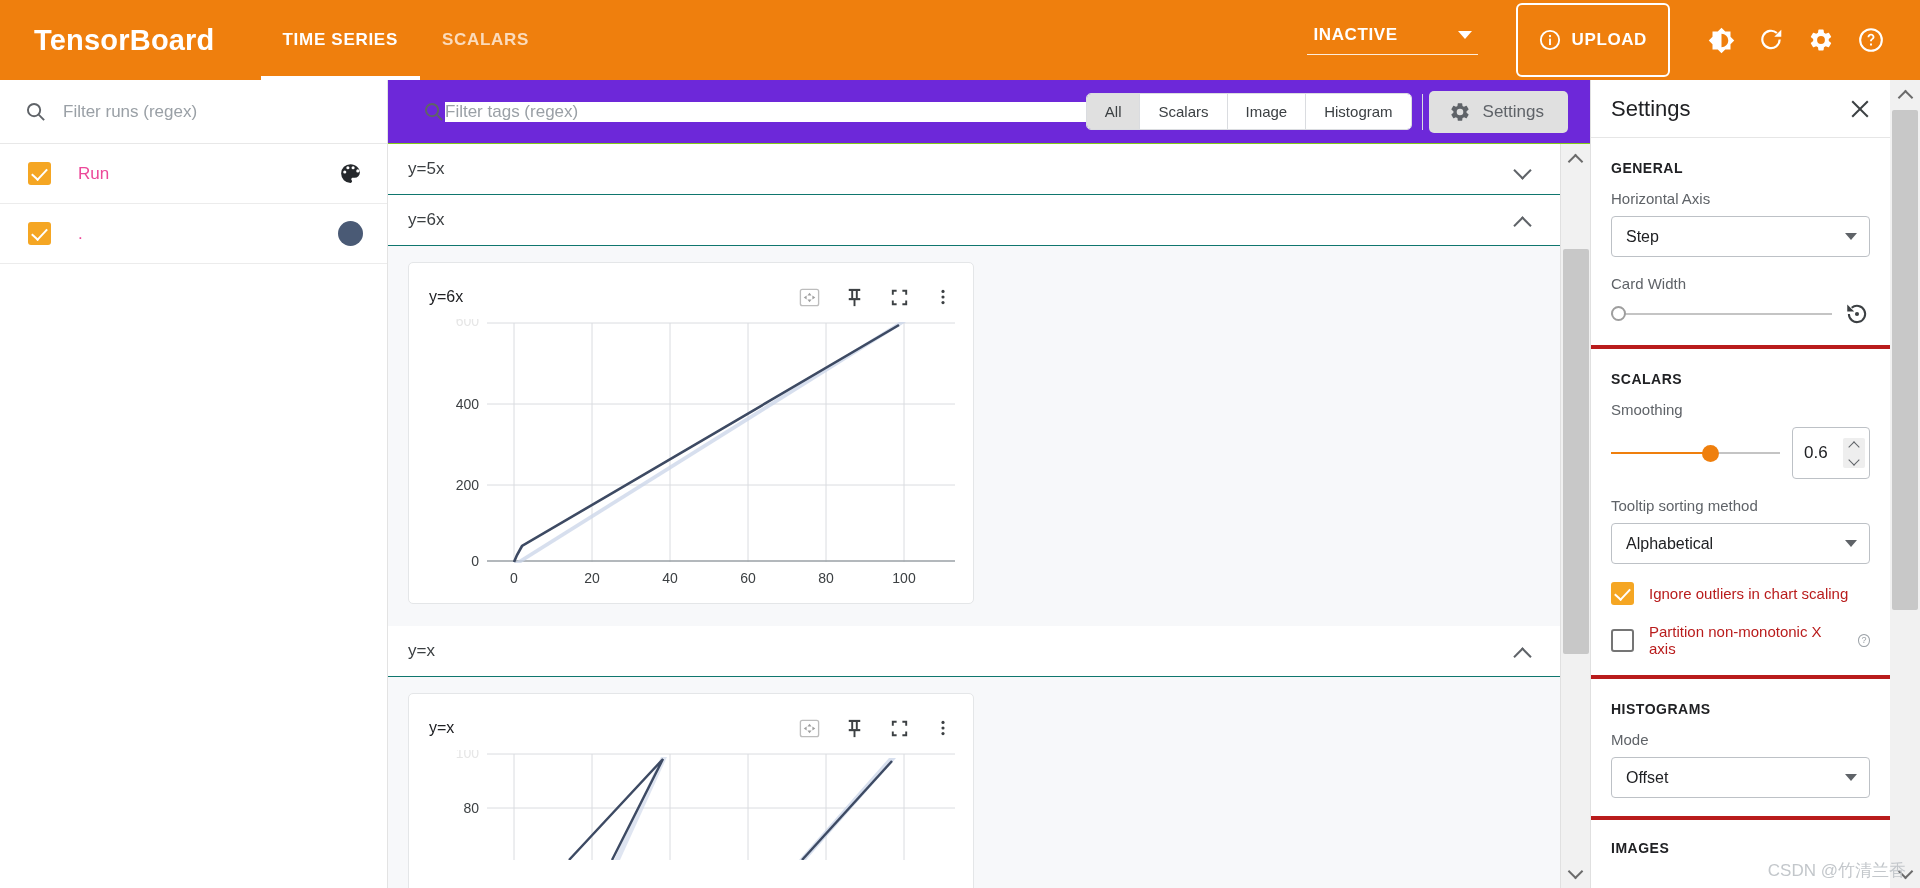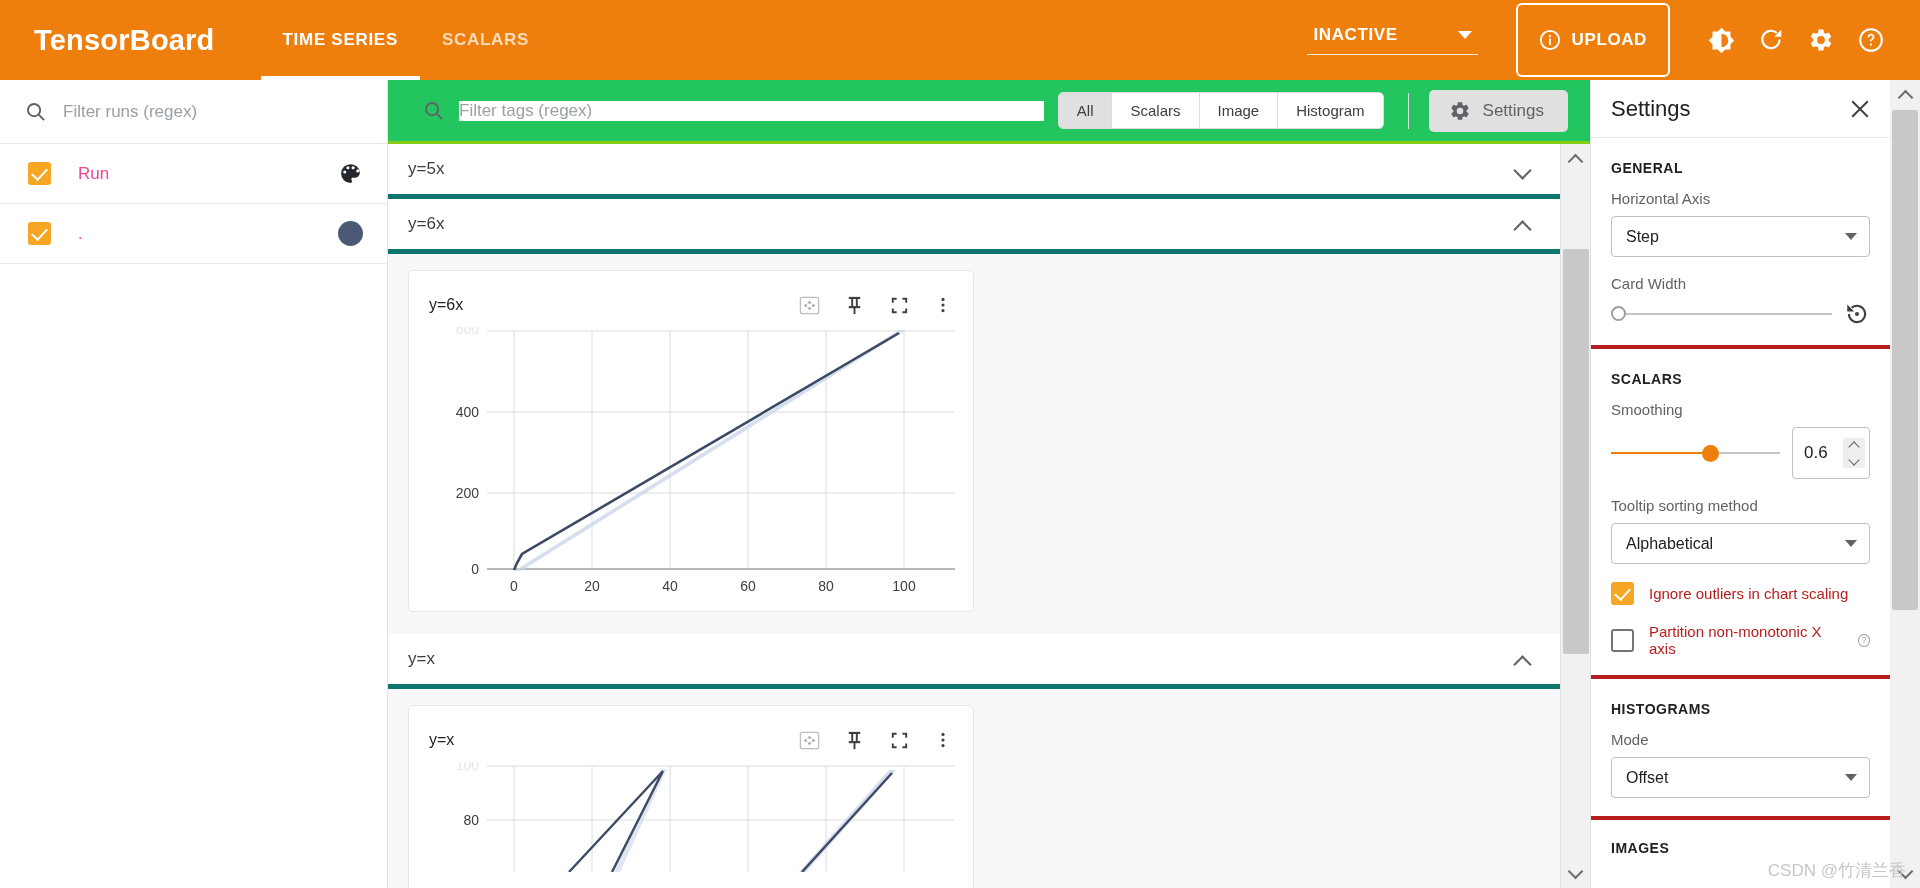--- a/index.html
+++ b/index.html
@@ -89,22 +89,22 @@
   }
   .cb.off { border: 2px solid #757575; background: #fff; }
   .run-name { font-size: 17px; color: #ec4899; margin-left: 27px; flex: 1; }
   .run-tail { width: 74px; display: flex; align-items: center; justify-content: center; }
   .swatch { width: 25px; height: 25px; border-radius: 50%; }
 
   
   .main { flex: 1 1 auto; display: flex; flex-direction: column; min-width: 0; }
   .main-toolbar {
     height: 64px; flex: 0 0 64px; display: flex; align-items: center;
-    padding: 0 22px 0 34px; border-bottom: 3px solid #84cc16;
-    background: #22c55e; gap: 14px;
+    padding: 0 22px 0 34px; border-bottom: 1px solid #84cc16;
+    background: #6d28d9; 
   }
   .main-toolbar input {
     border: none; outline: none; font-size: 17px; flex: 1;
     font-family: "Liberation Sans", sans-serif; color: #202124;
   }
   .main-toolbar input::placeholder { color: #9aa0a6; }
   .seg {
     display: flex; border: 1px solid #dadce0; border-radius: 5px; overflow: hidden;
     height: 37px;
   }
@@ -120,21 +120,21 @@
     border-radius: 5px; height: 42px; padding: 0 24px 0 20px;
     font-size: 17px; color: #5f6368; cursor: pointer;
   }
 
   .content-area { flex: 1 1 auto; display: flex; min-height: 0; }
   .cards-col {
     flex: 1 1 auto; min-width: 0; background: #f7f8fa; overflow: hidden;
     position: relative;
   }
   .group {
-    background: #14532d; border-bottom: 5px solid #0f766e; text-align: center;
+    background: #14532d; border-bottom: 1px solid #0f766e; text-align: center;
   }
   .group-header {
     height: 50px; display: flex; align-items: center; justify-content: space-between;
     padding: 0 28px 0 20px; background: #fff; cursor: pointer;
   }
   .group-title { font-size: 17px; color: #3c4043; }
   .chev { width: 17px; height: 17px; position: relative; }
   .chev::before {
     content: ""; position: absolute; left: 1px; top: 3px;
     width: 11px; height: 11px; border: solid #5f6368;

